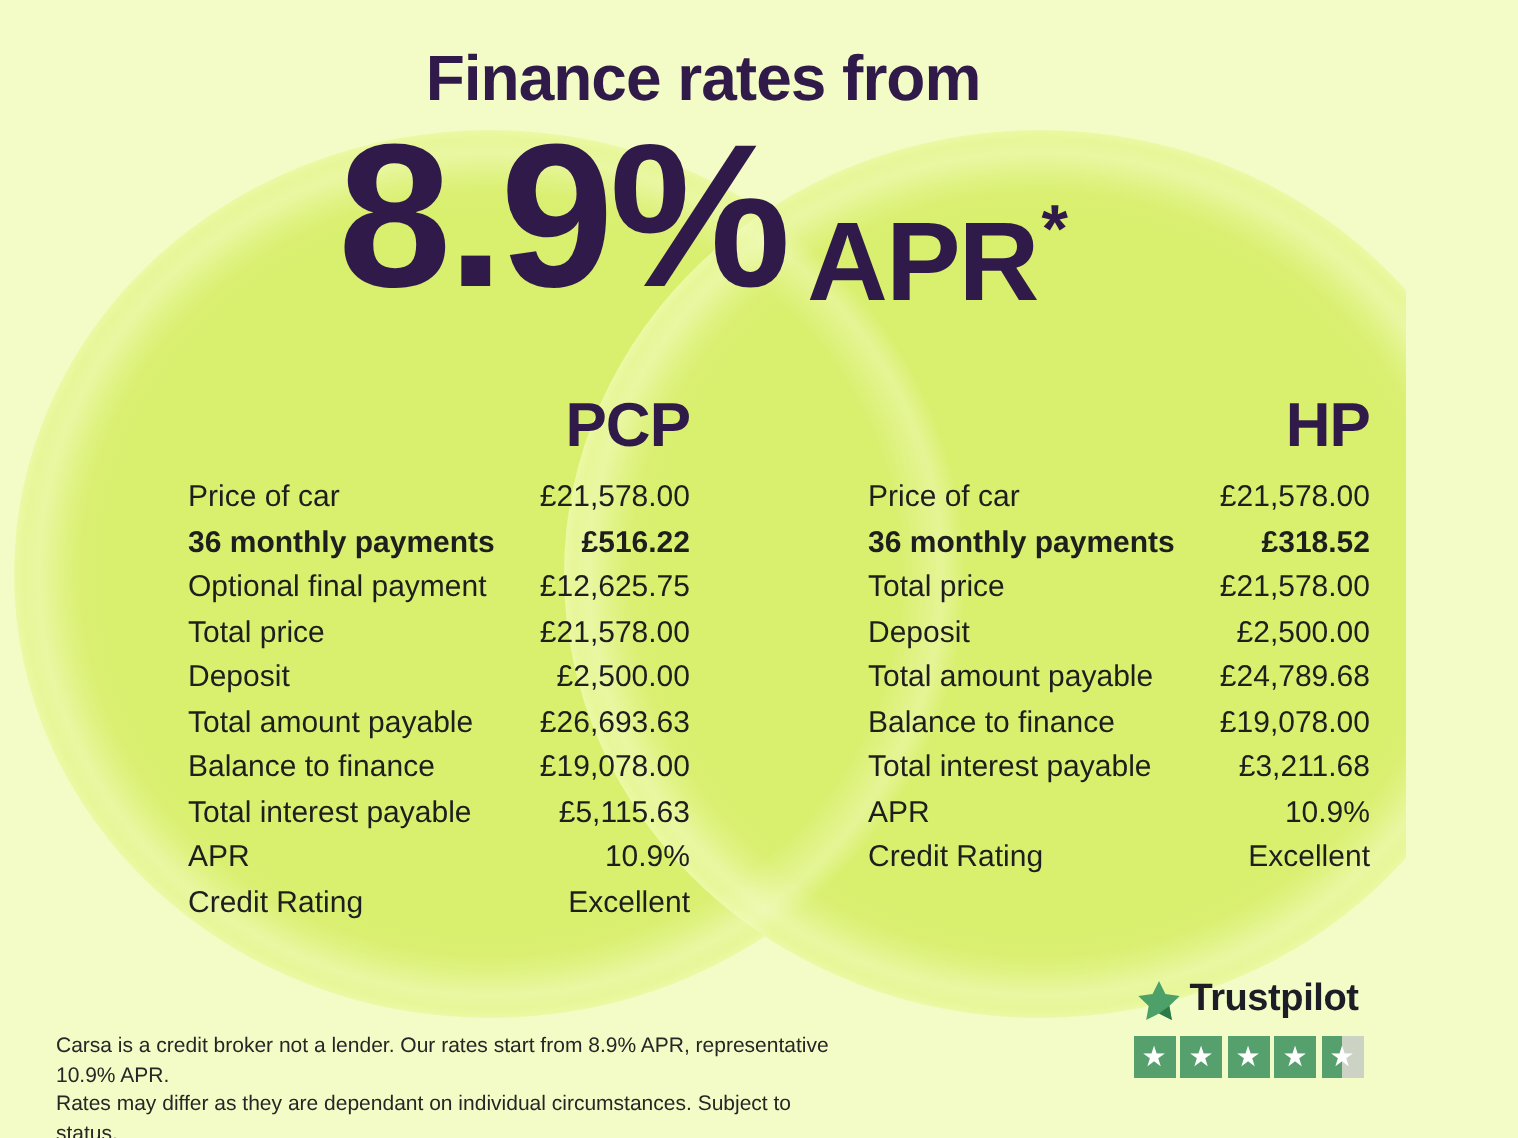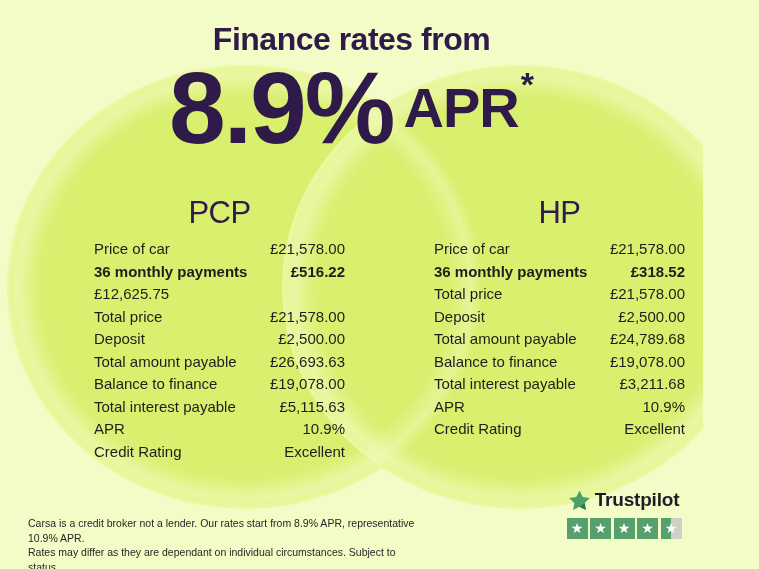--- a/index.html
+++ b/index.html
@@ -24,32 +24,32 @@
   .rim-right { left:282px; top:65px; }
 
   .content { position:absolute; inset:0; z-index:3; }
 
   .title {
     position:absolute; top:21px; left:0; right:0; text-align:center;
     font-size:32px; font-weight:800; letter-spacing:-0.5px; color:#301a4a; line-height:36px;
   }
   .rate-row {
     position:absolute; top:57px; left:0; right:0;
-    display:flex; justify-content:center; align-items:center; color:#301a4a;
+    display:flex; justify-content:center; align-items:flex-end; color:#301a4a;
   }
   .rate-big   { font-size:102px; font-weight:800; letter-spacing:-2px; line-height:1; }
   .rate-suffix{ font-size:56px;  font-weight:800; letter-spacing:-1px; margin-left:10px; line-height:1; }
   .rate-ast   { font-size:34px;  font-weight:800; position:relative; top:-24px; margin-left:2px; }
 
   .ftable { position:absolute; width:251px; }
   .ftable.pcp { left:94px;  top:0; }
   .ftable.hp  { left:434px; top:0; }
   .ftable h2 {
-    position:absolute; top:196px; left:0; right:0; margin:0; text-align:center;
-    font-size:31px; font-weight:400; color:#301a4a; line-height:34px; letter-spacing:-0.5px;
+    position:absolute; top:196px; left:0; right:0; margin:0; text-align:right;
+    font-size:31px; font-weight:700; color:#301a4a; line-height:34px; letter-spacing:-0.5px;
   }
   .frows { position:absolute; top:238px; left:0; right:0; }
   .frow { display:flex; justify-content:space-between; height:22.5px; line-height:22.5px; font-size:15px; }
   .frow .flabel { text-align:right; white-space:nowrap; }
   .frow .fvalue { text-align:right; white-space:nowrap; }
   .frow.bold { font-weight:700; }
 
   .disclaimer {
     position:absolute; left:28px; top:516px; width:400px;
     font-size:10.5px; line-height:14.5px; color:#262626;
@@ -86,20 +86,21 @@
       <div class="frows">
           <div class="frow">
             <span class="flabel">Price of car</span>
             <span class="fvalue">£21,578.00</span>
           </div>
           <div class="frow bold">
             <span class="flabel">36 monthly payments</span>
             <span class="fvalue">£516.22</span>
           </div>
           <div class="frow">
+            <span class="flabel">Optional final payment</span>
             <span class="fvalue">£12,625.75</span>
           </div>
           <div class="frow">
             <span class="flabel">Total price</span>
             <span class="fvalue">£21,578.00</span>
           </div>
           <div class="frow">
             <span class="flabel">Deposit</span>
             <span class="fvalue">£2,500.00</span>
           </div>

